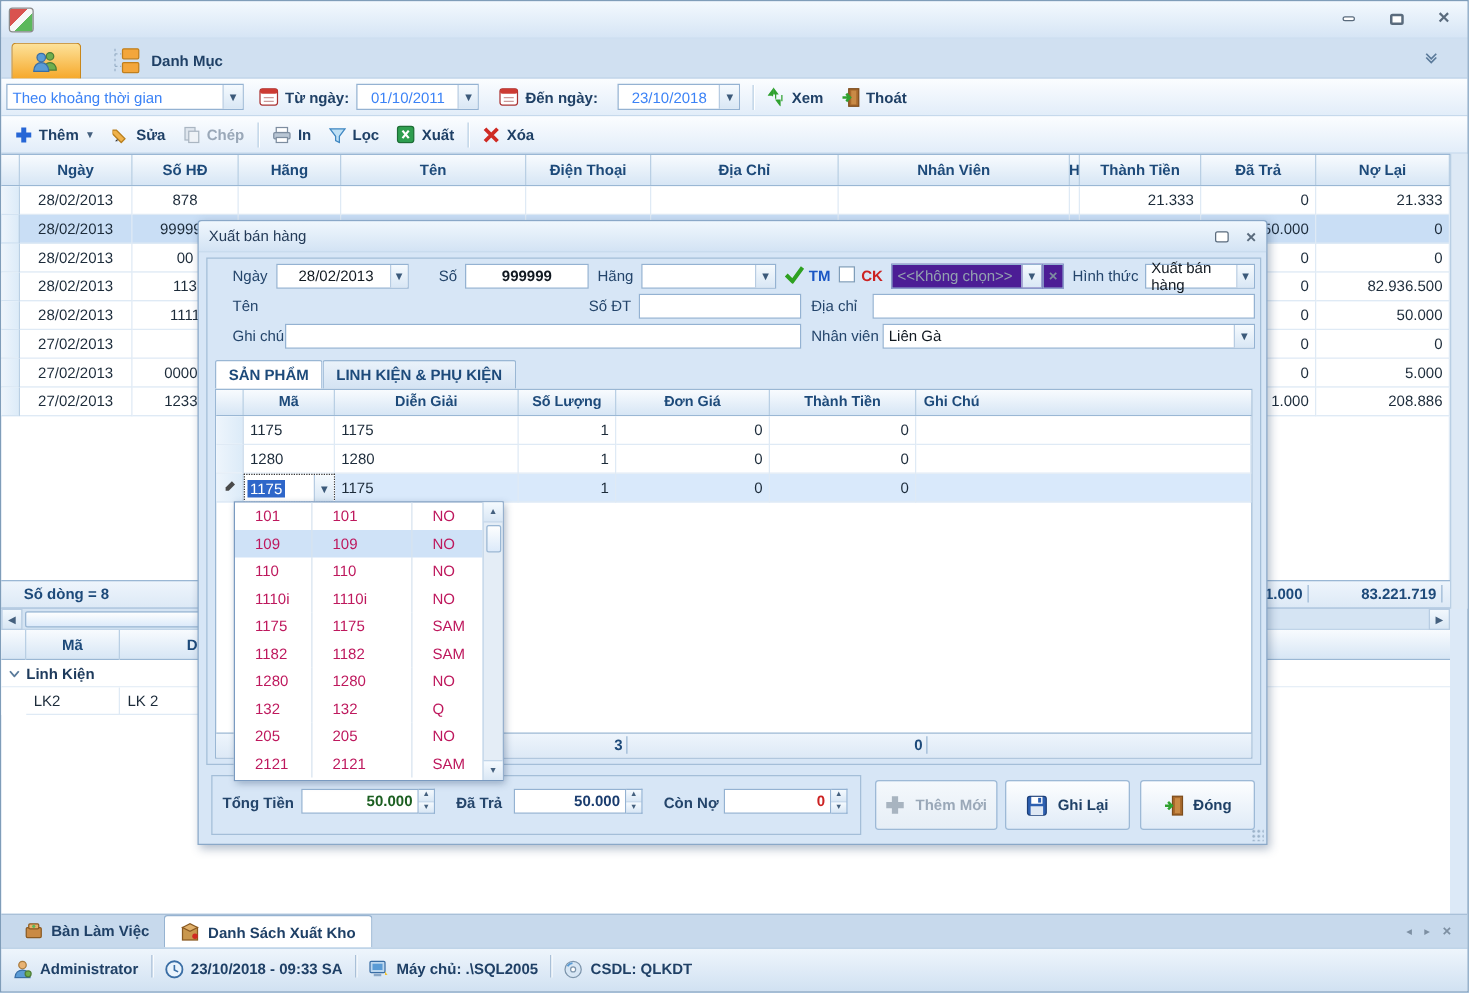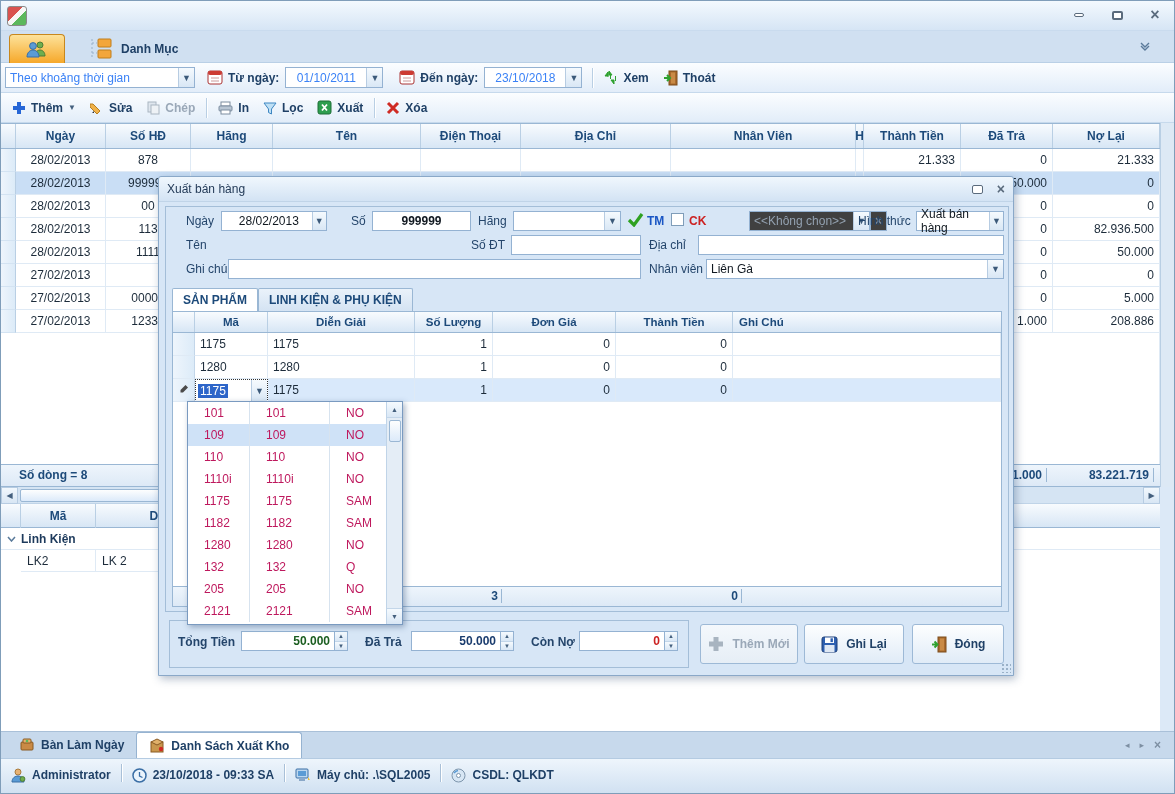--- a/index.html
+++ b/index.html
@@ -82,21 +82,21 @@
   
   #dialog{position:absolute;left:157px;top:175px;width:856px;height:500px;
     background:#d7e6f6;border:1px solid #8aa8c8;border-radius:3px 3px 0 0;box-shadow:2px 3px 8px rgba(40,70,110,.35);}
   #dlg-title{height:25px;background:linear-gradient(#f0f7fd,#d3e3f4);border-bottom:1px solid #c0d4e8;
     display:flex;align-items:center;padding:0 8px;color:#243b58;border-radius:3px 3px 0 0;}
   .dlg-btns{margin-left:auto;display:flex;gap:14px;align-items:center;}
   #dlg-panel{position:absolute;left:6px;top:29px;width:844px;height:406px;border:1px solid #a4bed8;background:#d7e6f6;}
   .fld-lbl{position:absolute;color:#24456b;white-space:nowrap;}
   .inp{position:absolute;height:20px;background:#fff;border:1px solid #94b2d2;display:flex;align-items:center;padding:0 4px;color:#101820;}
   .inp .dd-btn{margin-left:auto;margin-right:-4px;}
-  .inp.disabled{background:#404040;color:#93a1b0;margin-left:36px;}
+  .inp.disabled{background:#4c1d95;color:#93a1b0;}
   .spin{position:absolute;width:13px;height:20px;border:1px solid #94b2d2;border-left:none;display:flex;flex-direction:column;}
   .spin span{flex:1;font-size:6px;color:#44607e;display:flex;align-items:center;justify-content:center;
     background:linear-gradient(#f5fafe,#d9e7f5);border-bottom:1px solid #c3d6e9;}
   .spin span:last-child{border-bottom:none;}
   .cbx{position:absolute;width:13px;height:13px;background:#fff;border:1px solid #7f9db9;}
   
   .dtab{position:absolute;height:23px;display:flex;align-items:center;padding:0 10px;font-weight:bold;color:#1d4a7a;
     background:linear-gradient(#eaf2fa,#d4e3f3);border:1px solid #9ab7d4;border-bottom:none;border-radius:2px 2px 0 0;}
   .dtab.active{background:#fff;}
   .dhint{position:absolute;right:14px;top:116px;color:#1d4a7a;font-size:11px;white-space:nowrap;}
@@ -206,21 +206,21 @@
       <span class="dd-btn">▼</span>
     </div>
     <span class="icon" style="margin-left:16px;">
       <svg width="16" height="15" viewBox="0 0 16 15">
           <rect x="1" y="1" width="14" height="13" rx="2" fill="#fff" stroke="#a33"></rect>
           <rect x="1" y="1" width="14" height="4" rx="2" fill="#cc3b33"></rect>
           <path d="M4 8h8 M4 11h8" stroke="#c99"></path>
         </svg>
     </span>
     <span class="lbl" style="margin-left:5px;">Đến ngày:</span>
-    <div class="combo" style="width:98px;margin-left:6px;">
+    <div class="combo" style="width:98px;margin-left:16px;">
       <span class="val" style="text-align:center;width:100%;">23/10/2018</span>
       <span class="dd-btn">▼</span>
     </div>
     <span class="vsep" style="margin-left:10px;"></span>
     <div class="tbtn">
       <span class="icon">
         <svg width="14" height="15" viewBox="0 0 14 15">
             <path d="M4 6V2l-3 4h3z M4 2v5" fill="#2fa12f" stroke="#2fa12f"></path>
             <path d="M5 1l3 4H5z M6.5 4v5" fill="#2fa12f" stroke="#2fa12f"></path>
             <path d="M10 14l-3-4h3z M11.5 6v5" fill="#2fa12f" stroke="#2fa12f"></path>
@@ -474,21 +474,21 @@
 
   <div id="btabs">
     <div class="btab" style="margin-left:6px;">
       <span class="icon">
         <svg width="16" height="14" viewBox="0 0 16 14">
             <rect x="2" y="4" width="12" height="8" rx="1" fill="#c98a45" stroke="#8a5a22"></rect>
             <rect x="4" y="1" width="8" height="4" rx="1" fill="#e6b06a" stroke="#8a5a22"></rect>
             <circle cx="8" cy="3" r="1.3" fill="#5cb85c"></circle>
           </svg>
       </span>
-      <span>Bàn Làm Ngày</span>
+      <span>Bàn Làm Việc</span>
     </div>
     <div class="btab active">
       <span class="icon">
         <svg width="16" height="15" viewBox="0 0 16 15">
             <rect x="2" y="4" width="12" height="10" fill="#c9974d" stroke="#8a5a22"></rect>
             <path d="M2 4l6-3 6 3-6 3z" fill="#e0b06a" stroke="#8a5a22"></path>
             <circle cx="12" cy="11" r="2.2" fill="#cf2b24"></circle>
           </svg>
       </span>
       <span>Danh Sách Xuất Kho</span>

